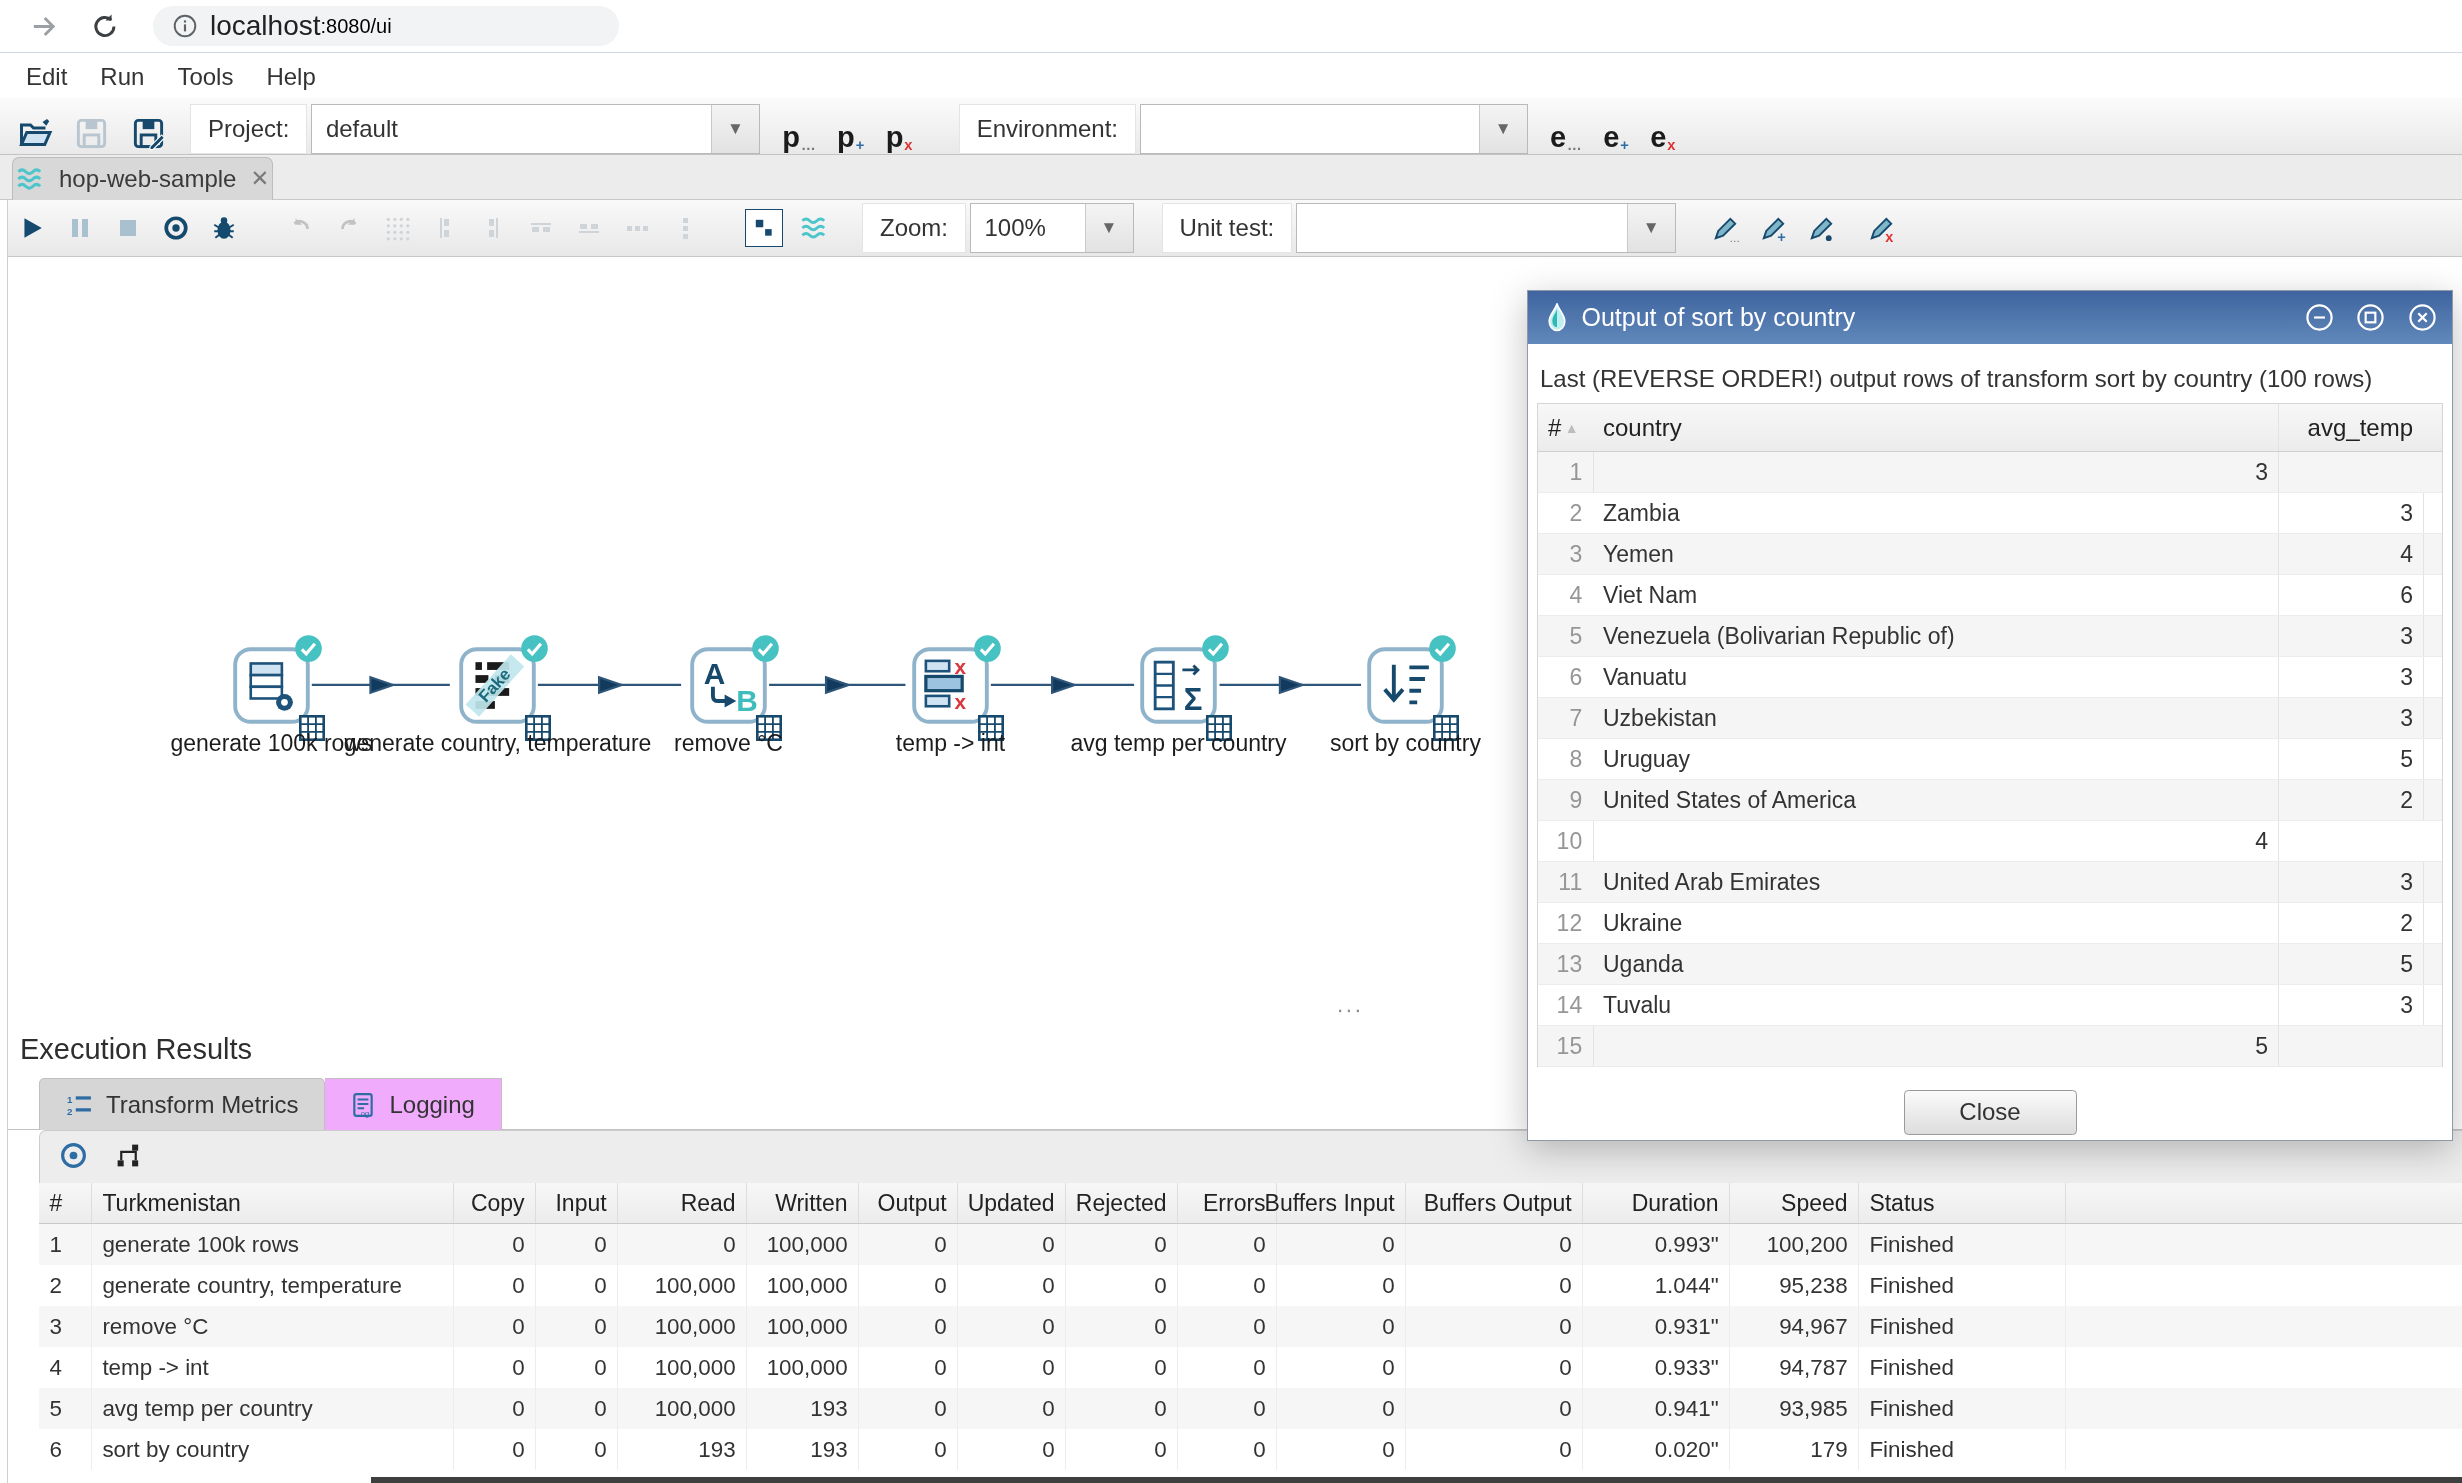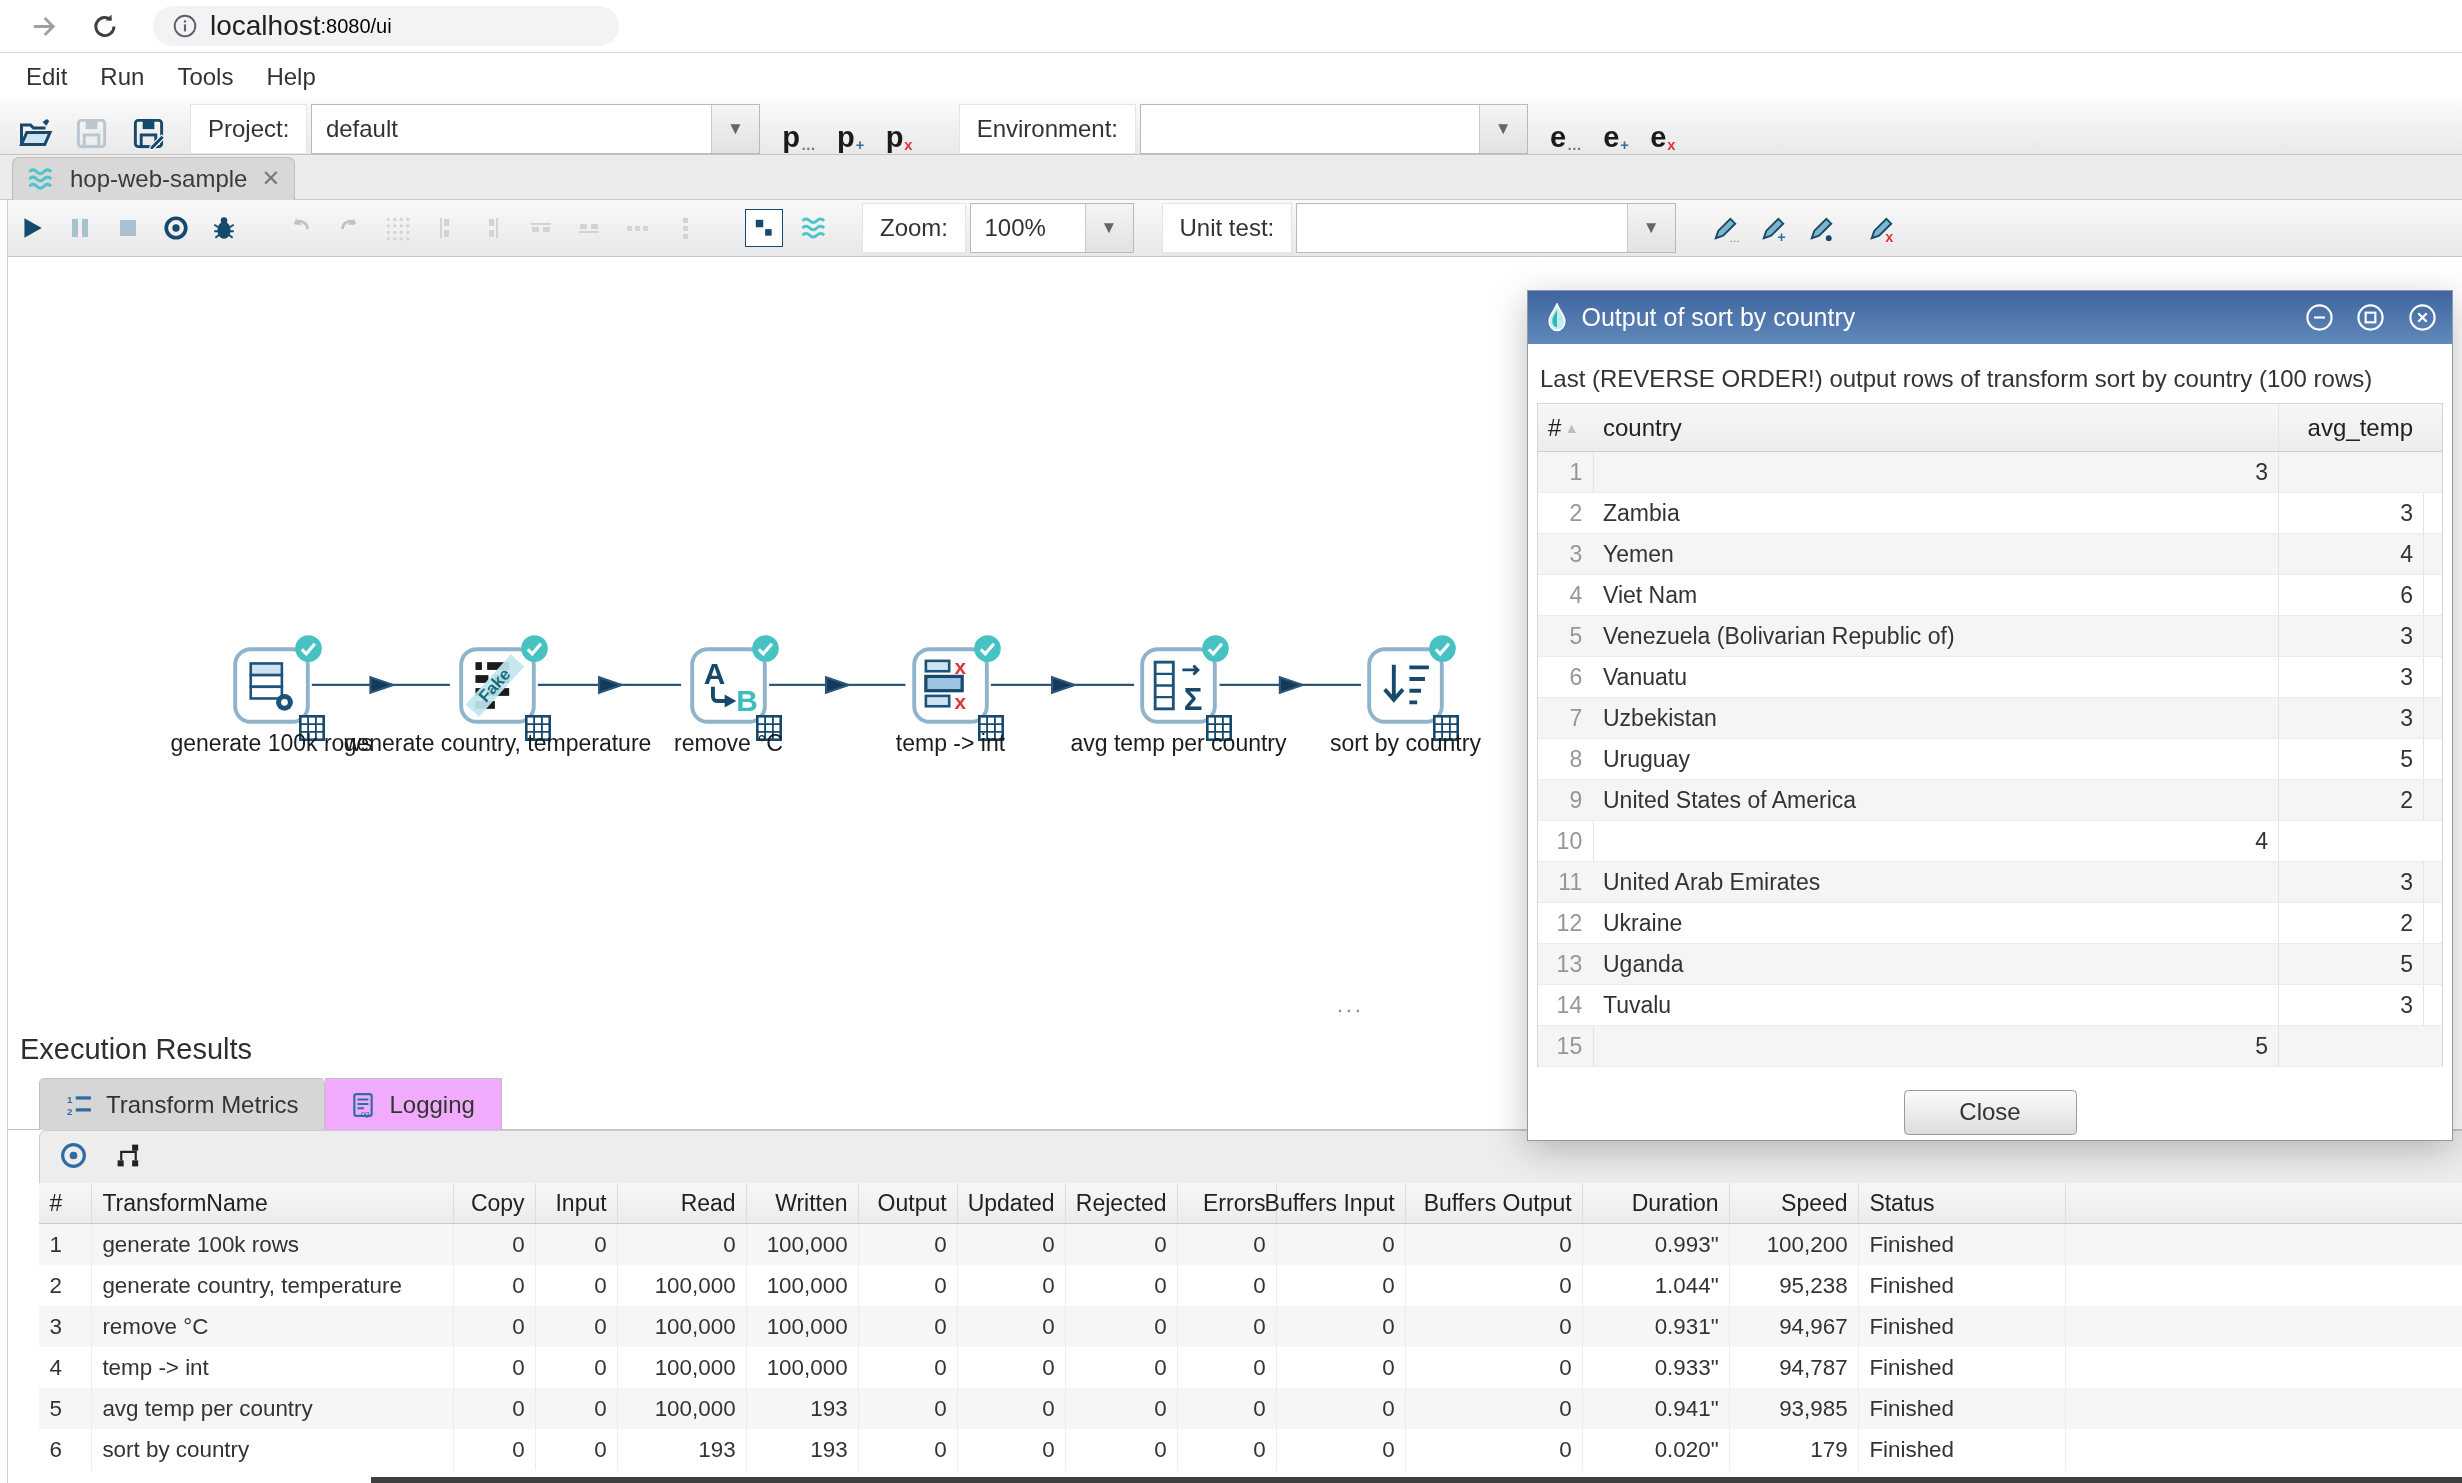--- a/index.html
+++ b/index.html
@@ -24,21 +24,21 @@
   .tb-label{height:50px;background:#fff;display:flex;align-items:center;padding:0 17px;font-size:24px;color:#333;margin-left:19px;border:0.9px solid #e4e4e4;}
   .combo{height:50px;background:#fff;border:0.9px solid #b9b9b9;display:flex;align-items:stretch;}
   .combo .val{display:flex;align-items:center;padding:0 14px;font-size:24px;color:#333;}
   .combo .arrow{width:48px;background:linear-gradient(#f4f4f4,#e2e2e2);border-left:0.9px solid #c9c9c9;display:flex;align-items:center;justify-content:center;color:#666;font-size:17px;}
   .ltr-ic{margin-left:22.4px;font-size:29px;font-weight:bold;color:#1b1b1b;position:relative;display:flex;align-items:flex-start;}
   .ltr-ic .sub{font-size:14.7px;font-weight:bold;position:relative;top:15.5px;left:0.9px;}
   .sub.dots{color:#777;} .sub.plus{color:#2e6da4;} .sub.del{color:#e03131;}
 
   
   .tabbar{position:absolute;left:0;top:155px;width:100%;height:45px;background:#ececec;border-bottom:0.9px solid #c9c9c9;}
-  .doc-tab{position:absolute;left:12px;top:1.7px;height:43px;background:#d8d8d8;border:0.9px solid #bdbdbd;border-bottom:none;border-radius:7px 7px 0 0;display:flex;align-items:center;padding:0 14px;gap:14px;}
+  .doc-tab{position:absolute;left:12px;top:1.7px;height:43px;background:#d8d8d8;border:0.9px solid #bdbdbd;border-bottom:none;border-radius:7px 7px 0 0;display:flex;align-items:center;padding:0 3px;gap:14px;}
   .doc-tab .t{font-size:24px;color:#3a3a3a;}
   .doc-tab .x{font-size:22.4px;color:#7a7a7a;}
 
   
   .pipe-toolbar{position:absolute;left:7px;top:200px;width:2455px;height:57px;background:linear-gradient(#f9f9f9,#e8e8e8);border-bottom:0.9px solid #c6c6c6;border-left:0.9px solid #cfcfcf;display:flex;align-items:center;}
   .pt-ic{width:48px;height:43px;display:flex;align-items:center;justify-content:center;}
   .pt-sel{border:1.7px solid #16496d;background:#fff;width:38px;height:38px;margin:0 7px;display:flex;align-items:center;justify-content:center;}
   .pt-gap{width:29px;}
 
   
@@ -507,21 +507,21 @@
       <span><svg width="29" height="29" viewBox="0 0 24 24">
             <rect x="3" y="16" width="5" height="5" fill="#222"></rect>
             <rect x="15" y="3" width="5" height="5" fill="#222"></rect>
             <rect x="15" y="16" width="5" height="5" fill="#222"></rect>
             <path d="M6 16 V9 h12 M18 8 v8" stroke="#222" stroke-width="1.8" fill="none"></path>
           </svg></span>
     </div>
     <div class="mtable">
       <div class="mhead">
           <div class="mcell al-l">#</div>
-          <div class="mcell al-l">TransformName</div>
+          <div class="mcell al-l">Turkmenistan</div>
           <div class="mcell al-r">Copy</div>
           <div class="mcell al-r">Input</div>
           <div class="mcell al-r">Read</div>
           <div class="mcell al-r">Written</div>
           <div class="mcell al-r">Output</div>
           <div class="mcell al-r">Updated</div>
           <div class="mcell al-r">Rejected</div>
           <div class="mcell al-r">Errors</div>
           <div class="mcell al-r">Buffers Input</div>
           <div class="mcell al-r">Buffers Output</div>

